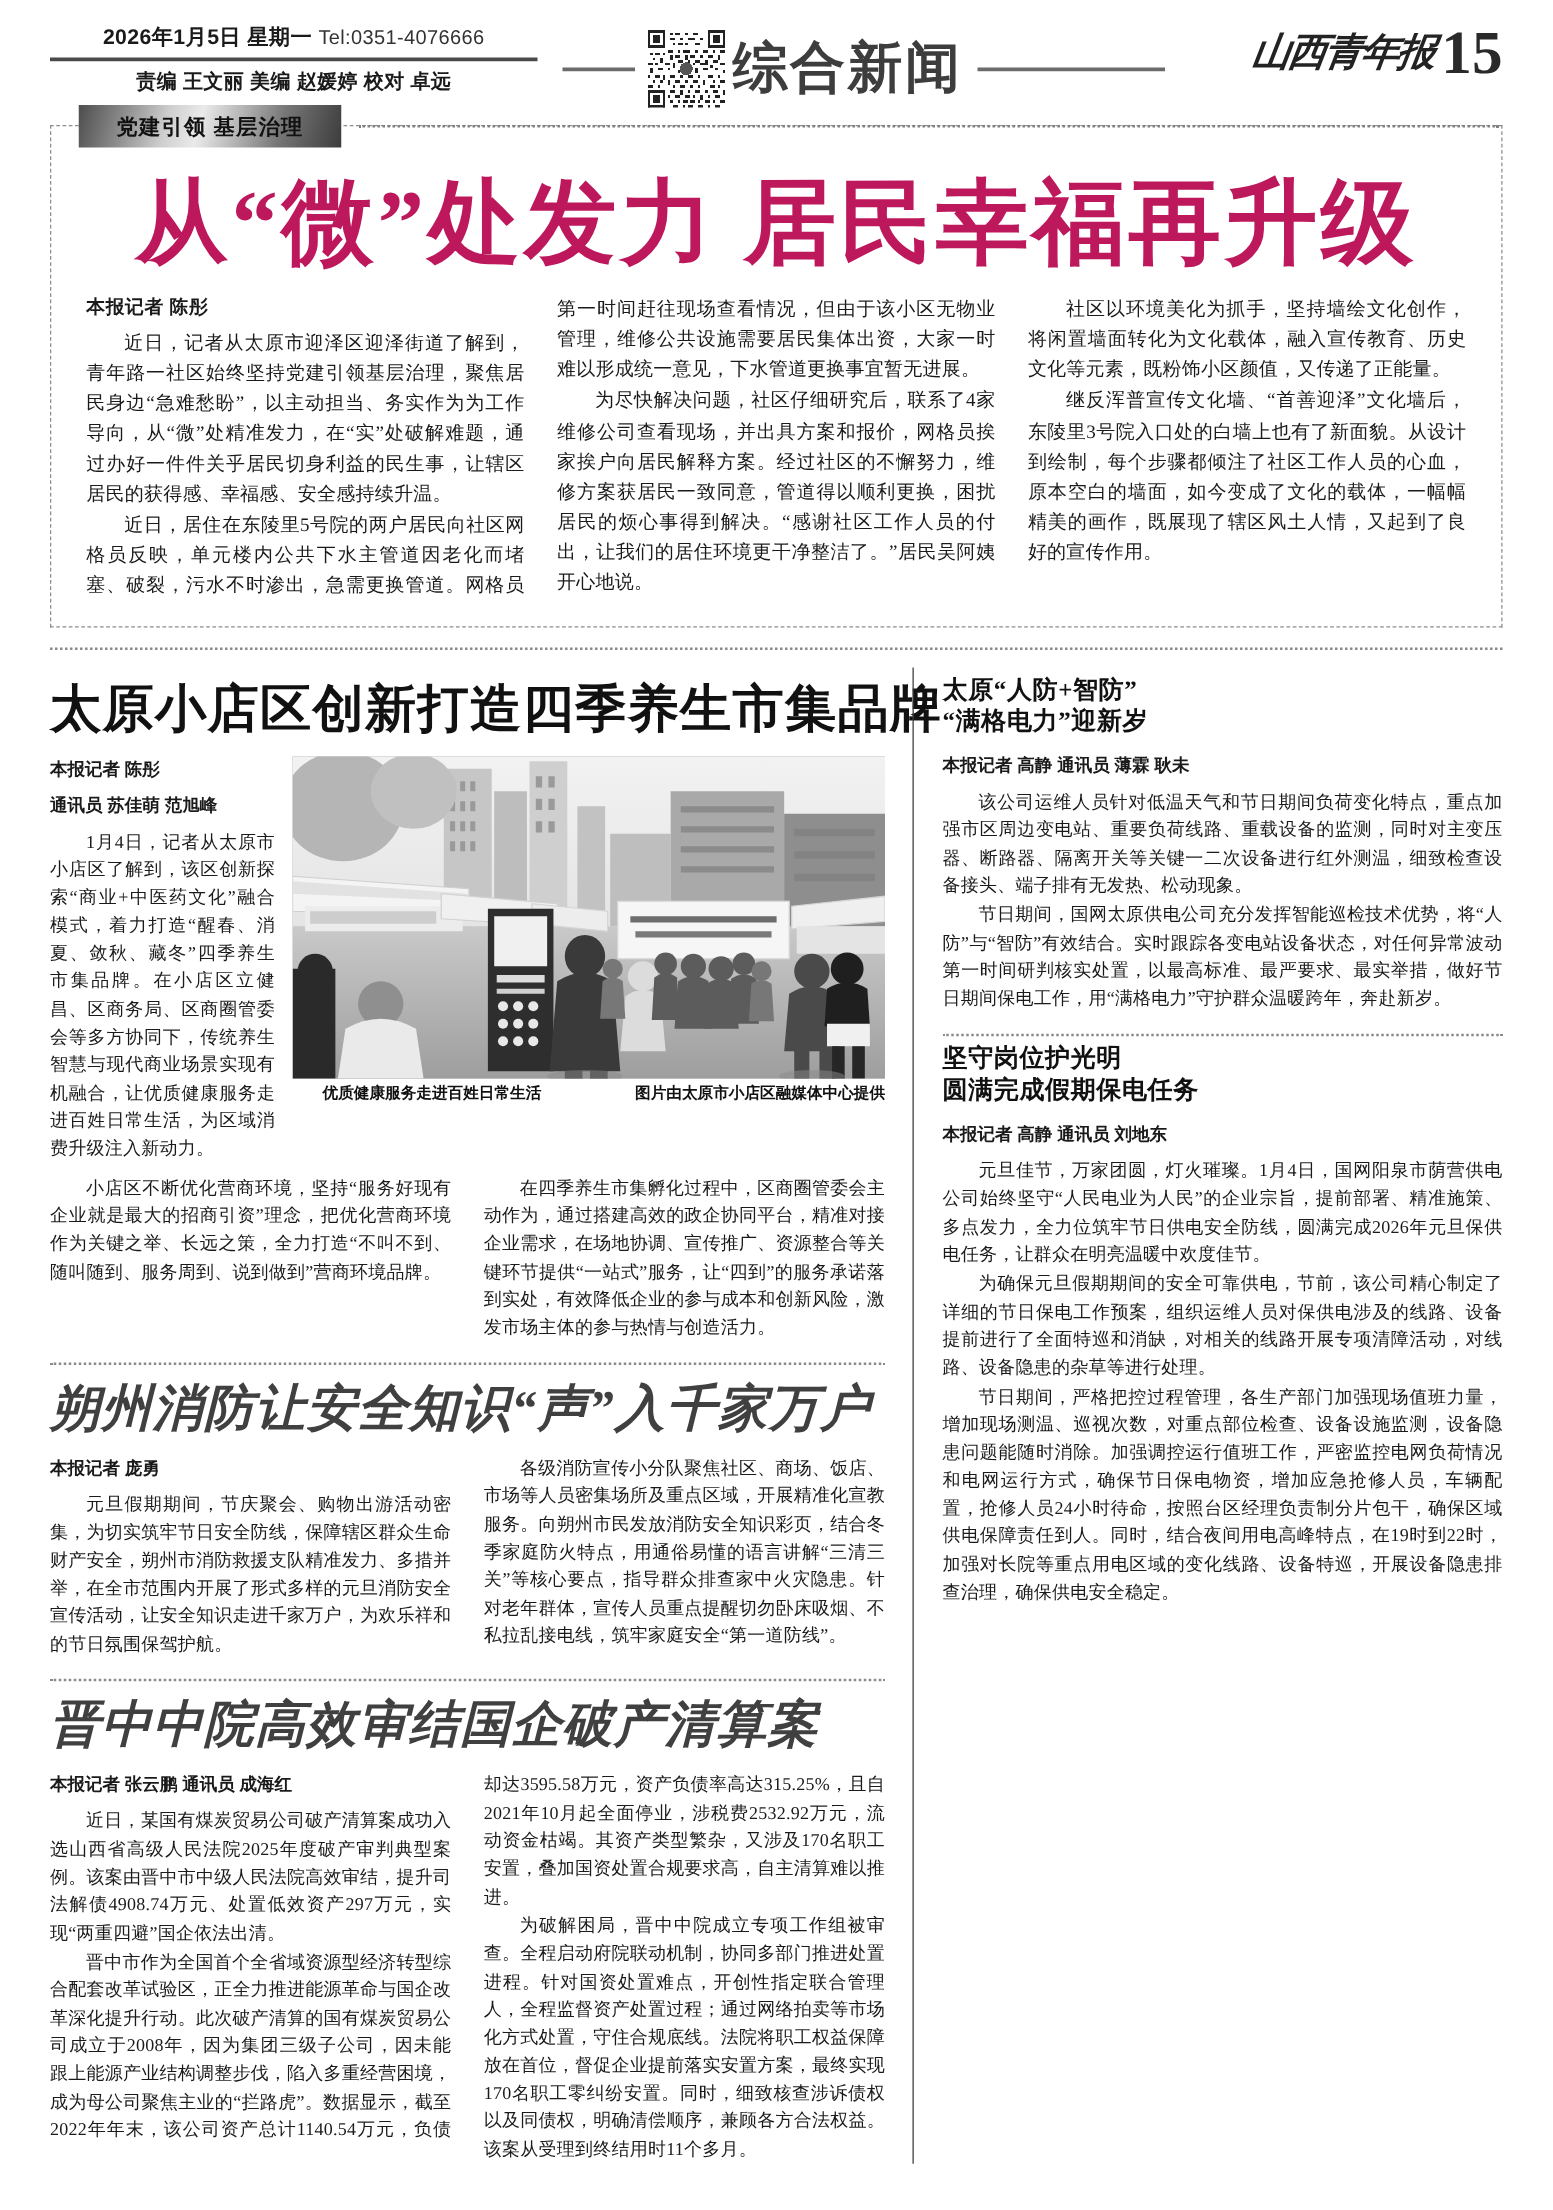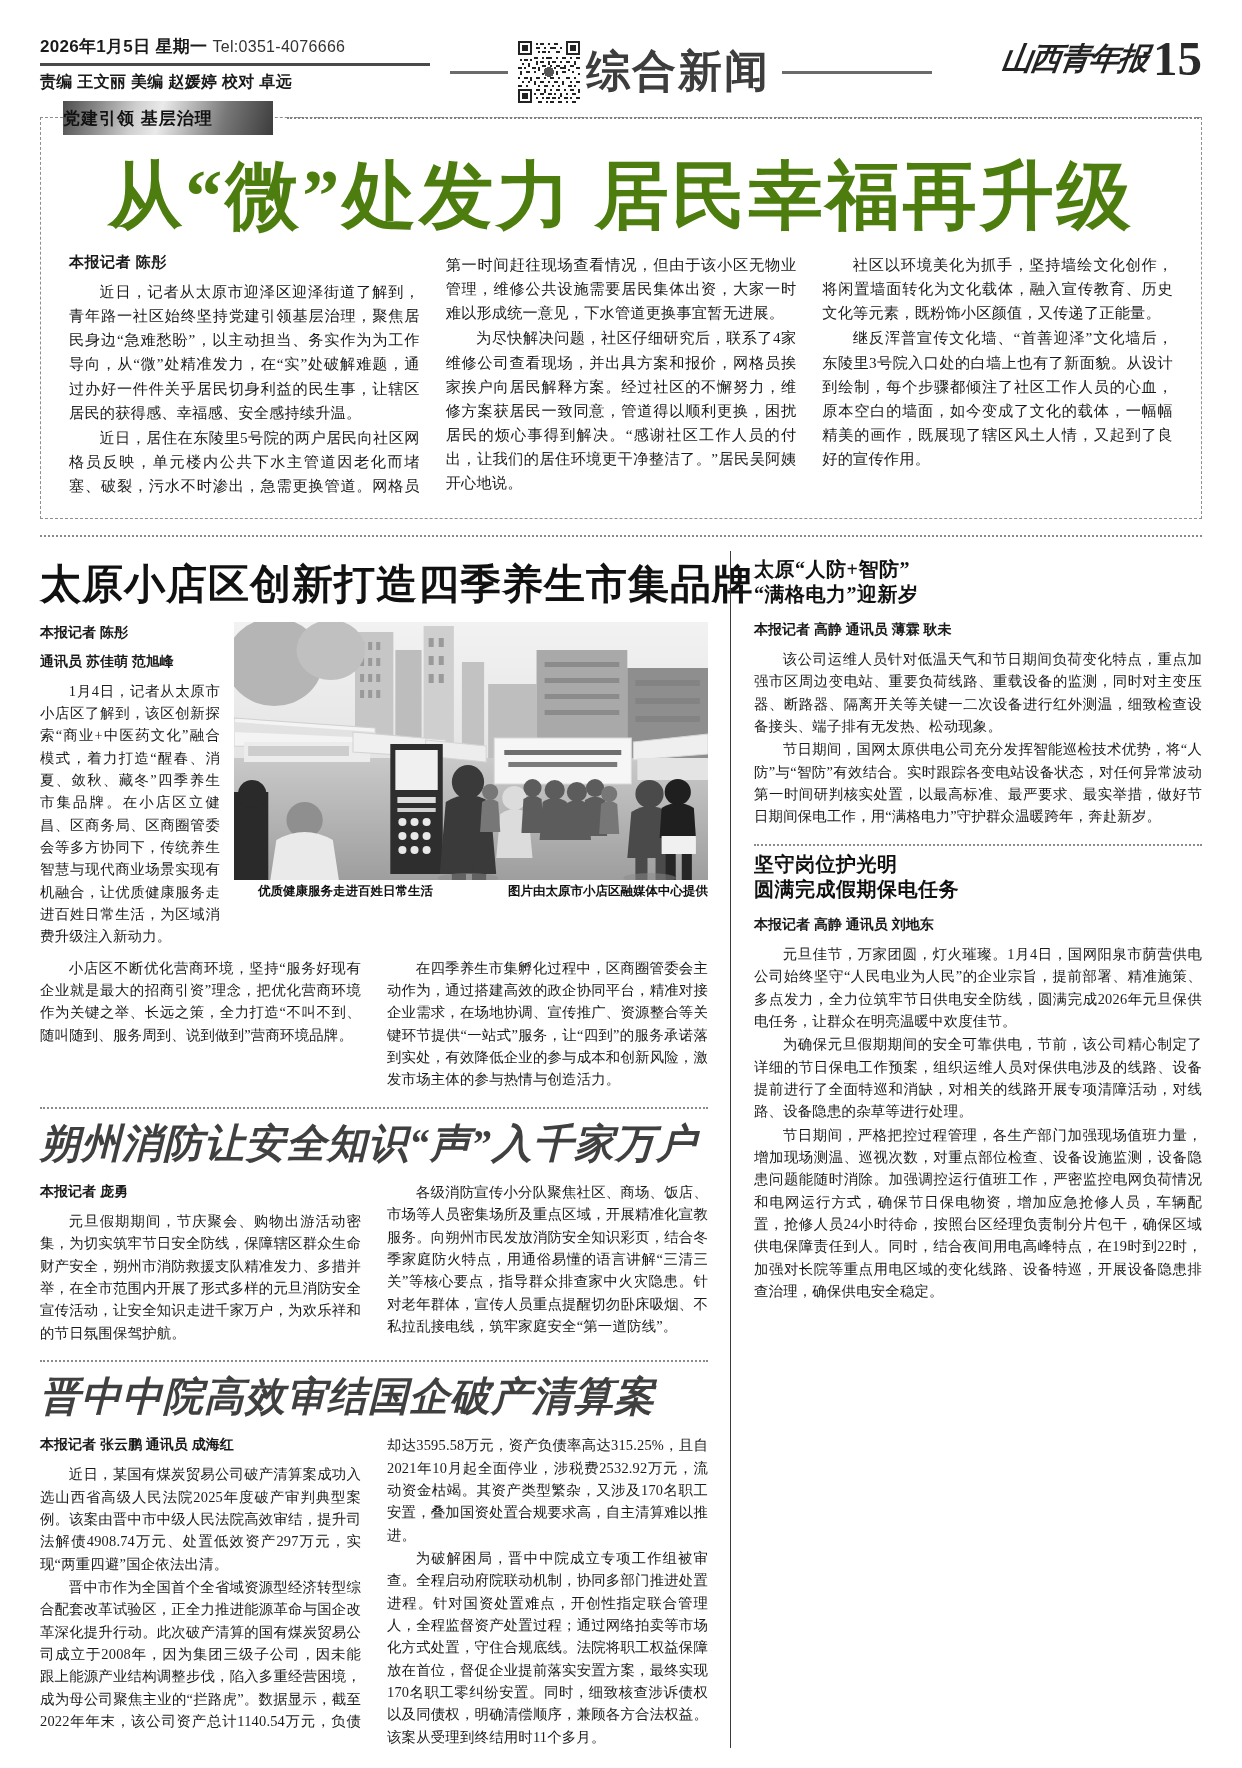--- a/index.html
+++ b/index.html
@@ -7,50 +7,50 @@
     width:1242px;height:1768px;
     background:#ffffff;
     font-family:"Liberation Serif","DejaVu Serif",serif;
     color:#1a1a1a;
     position:relative;
     overflow:hidden;
   }
   .page{position:relative;width:1242px;height:1768px;box-sizing:border-box;padding:0 40px;}
 
   
-  .masthead{display:flex;align-items:flex-start;height:82px;padding-top:35px;position:relative;}
+  .masthead{display:flex;align-items:flex-start;height:82px;padding-top:18px;position:relative;text-align:center;}
   .mh-left{width:390px;flex:0 0 390px;}
   .mh-line1{font-family:"Liberation Sans","DejaVu Sans",sans-serif;font-size:17px;font-weight:700;letter-spacing:.3px;white-space:nowrap;}
   .mh-line1 .tel{font-weight:400;font-size:16px;color:#333;}
   .mh-rule{height:3px;background:#4a4a4a;margin:5px 0 6px 0;width:100%;}
   .mh-line2{font-family:"Liberation Sans","DejaVu Sans",sans-serif;font-size:16px;font-weight:700;letter-spacing:.3px;white-space:nowrap;}
   .mh-center{flex:1;display:flex;align-items:center;justify-content:center;gap:0;margin-top:6px;}
   .dash-l,.dash-r{height:3px;background:#6b6b6b;}
   .dash-l{width:58px;margin-right:10px;}
   .dash-r{width:150px;margin-left:8px;}
   .qr{width:62px;height:62px;flex:0 0 62px;position:relative;background:#fff;}
   .qr svg{display:block;}
   .mh-title{font-family:"Liberation Serif","DejaVu Serif",serif;font-size:44px;font-weight:700;color:#3d3d3d;letter-spacing:2px;margin:0 4px 0 6px;line-height:1;white-space:nowrap;}
   .mh-right{flex:0 0 250px;display:flex;align-items:center;justify-content:flex-end;gap:6px;margin-top:2px;}
   .logo-script{font-family:"Liberation Serif","DejaVu Serif",serif;font-style:italic;font-weight:700;font-size:31px;color:#232323;letter-spacing:-2px;transform:skewX(-8deg);white-space:nowrap;}
   .pagenum{font-family:"Liberation Serif","DejaVu Serif",serif;font-size:49px;font-weight:700;color:#2a2a2a;line-height:.9;}
   .lead-box{position:relative;border:1px dashed #8d8d8d;padding:0;}
   .tagbar{position:relative;display:flex;align-items:center;height:34px;margin:-17px 0 0 22px;}
   .tag{
     width:210px;height:34px;flex:0 0 210px;
     background:linear-gradient(105deg,#4d4d4d 0%,#8f8f8f 18%,#cfcfcf 34%,#eaeaea 46%,#b6b6b6 60%,#777 76%,#3c3c3c 100%);
-    display:flex;align-items:center;justify-content:flex-start;
+    display:flex;align-items:center;justify-content:center;
   }
   .tag span{font-family:"Liberation Sans","DejaVu Sans",sans-serif;font-size:17px;font-weight:700;color:#111;letter-spacing:1px;}
   .tag-dots{flex:1;border-top:2px dotted #808080;margin-left:14px;margin-right:2px;height:0;}
   .lead-inner{padding:6px 28px 20px 28px;}
   .lead-headline{
     font-family:"Liberation Serif","DejaVu Serif",serif;
     font-weight:700;font-size:74px;line-height:1.06;
-    letter-spacing:3px;text-align:center;color:#4d7c0f;
+    letter-spacing:3px;text-align:center;color:#be185d;
     margin:16px 0 18px 0;white-space:nowrap;
   }
   .byline{font-family:"Liberation Sans","DejaVu Sans",sans-serif;font-weight:700;font-size:15px;letter-spacing:.5px;margin-bottom:8px;}
   .cols3{column-count:3;column-gap:26px;column-rule:none;}
   .cols2{column-count:2;column-gap:26px;}
   p.body{
     font-size:15.2px;line-height:1.58;text-align:justify;text-justify:inter-character;
     margin:0 0 1px 0;text-indent:2em;
     font-family:"Liberation Serif","DejaVu Serif",serif;letter-spacing:.2px;
   }

